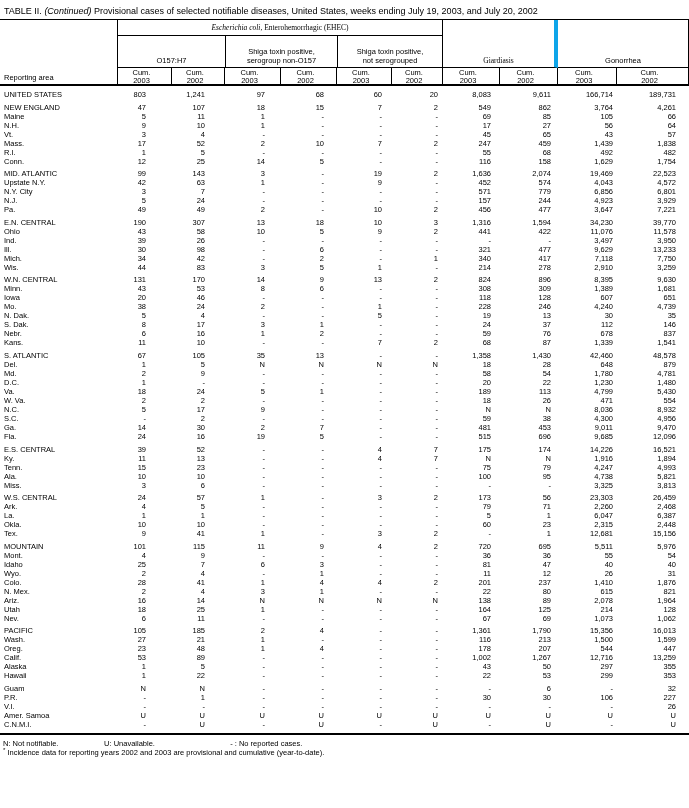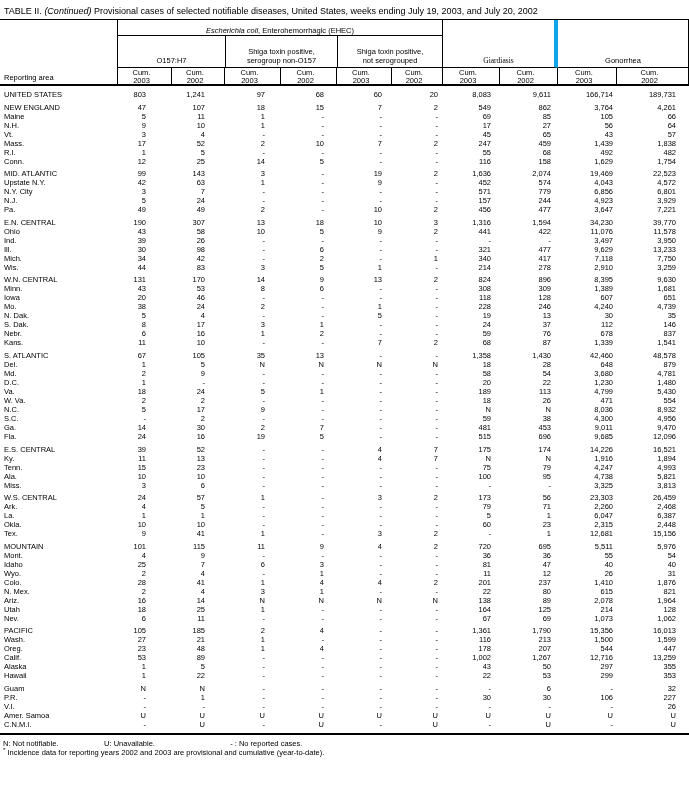--- a/index.html
+++ b/index.html
@@ -24,21 +24,21 @@
     grid-template-rows: 16px 32px 16px;
     border-top: 1px solid #000;
     border-bottom: 2px solid #000;
     font-size: 7.5px; line-height: 9px;
   }
   .hdr > div { overflow: hidden; }
   .h-reporting { grid-area: 1 / 1 / 4 / 2; display: flex; align-items: flex-end; padding: 0 0 2px 4px; }
   .h-ehec {
     grid-area: 1 / 2 / 2 / 8;
     border-left: 1px solid #000; border-right: 1px solid #000; border-bottom: 1px solid #000;
-    display: flex; align-items: flex-end; justify-content: center;
+    display: flex; align-items: center; justify-content: center; font-family: Liberation Serif, serif;
   }
   .h-ehec i { font-style: italic; }
   .h-o157 {
     grid-area: 2 / 2 / 3 / 4;
     border-left: 1px solid #000; border-bottom: 1px solid #000;
     display: flex; align-items: flex-end; justify-content: center; padding-bottom: 2px;
   }
   .h-non {
     grid-area: 2 / 4 / 3 / 6;
     border-left: 1px solid #000; border-bottom: 1px solid #000;
@@ -563,21 +563,21 @@
         <div class="trow">
           <div class="cell area">Md.</div>
           <div class="cell v v1">2</div>
           <div class="cell v v2">9</div>
           <div class="cell v v3">-</div>
           <div class="cell v v4">-</div>
           <div class="cell v v5">-</div>
           <div class="cell v v6">-</div>
           <div class="cell v v7">58</div>
           <div class="cell v v8">54</div>
-          <div class="cell v v9">3,680</div>
+          <div class="cell v v9">1,780</div>
           <div class="cell v v10">4,781</div>
         </div>
         <div class="trow">
           <div class="cell area">D.C.</div>
           <div class="cell v v1">1</div>
           <div class="cell v v2">-</div>
           <div class="cell v v3">-</div>
           <div class="cell v v4">-</div>
           <div class="cell v v5">-</div>
           <div class="cell v v6">-</div>

